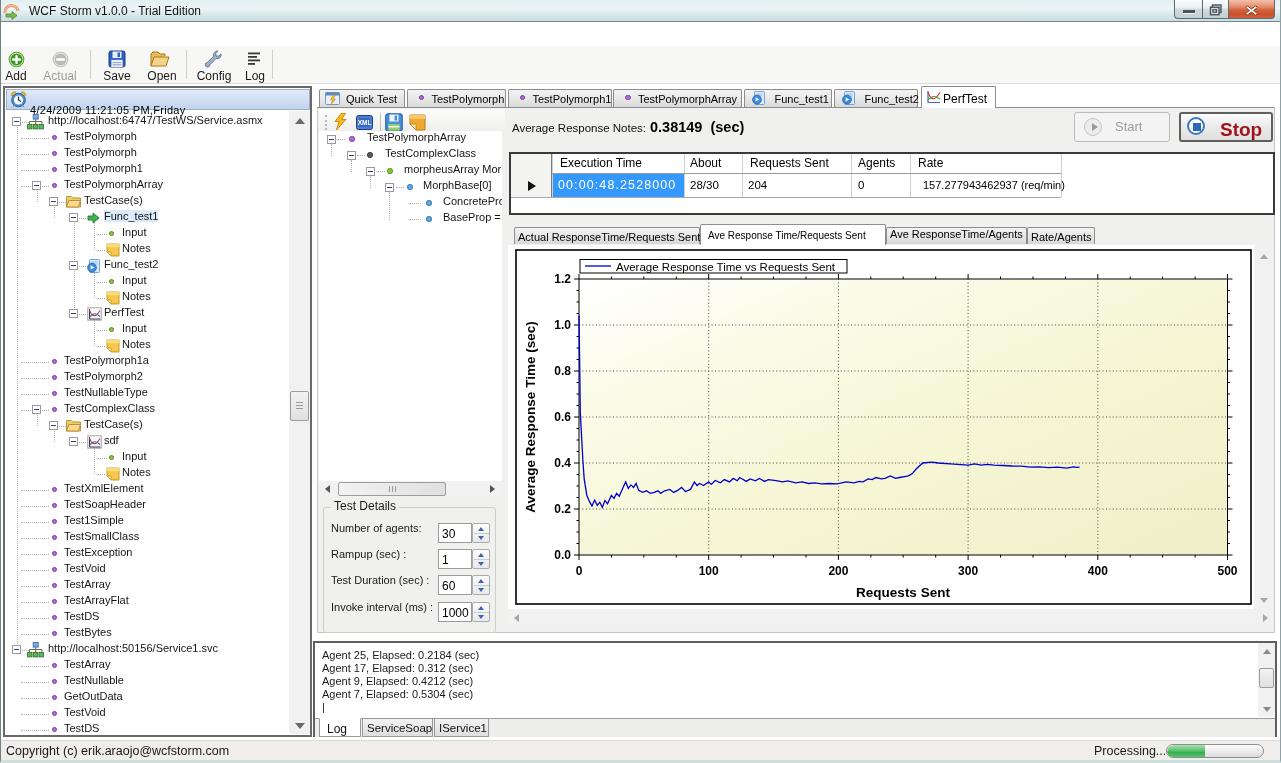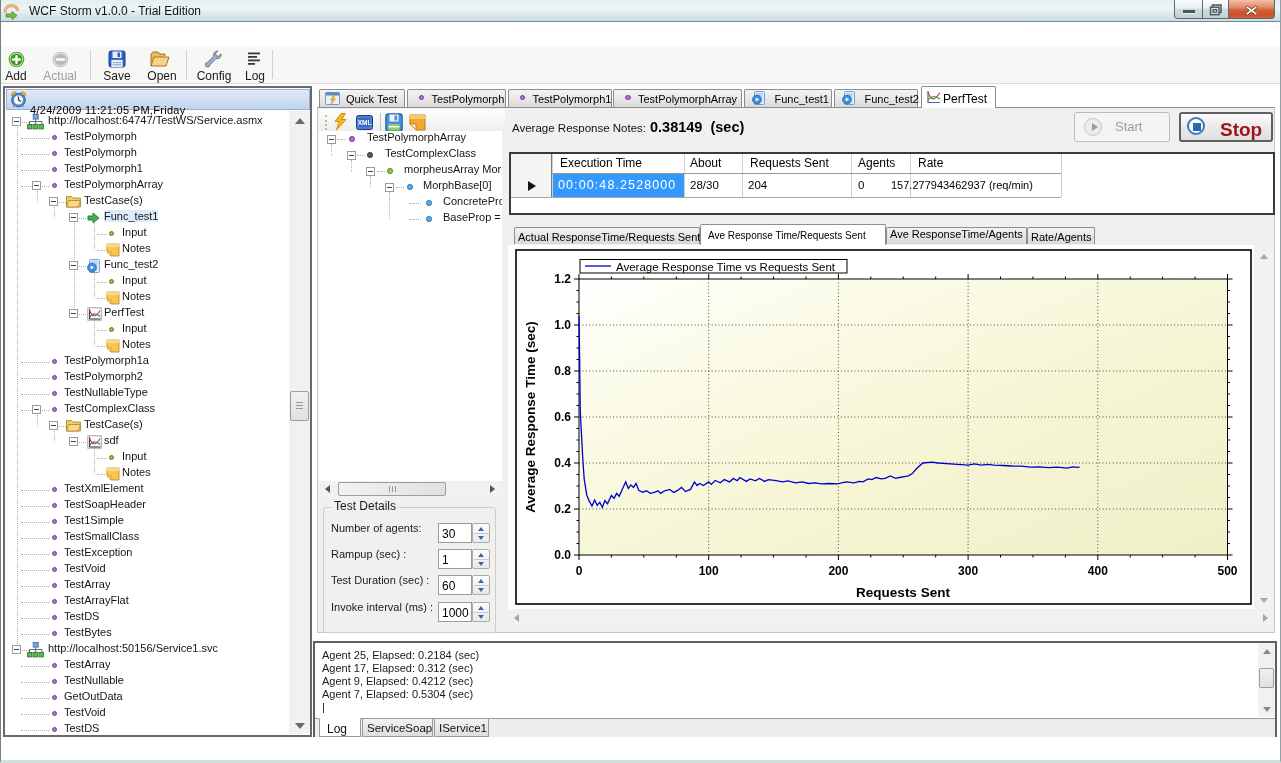--- a/index.html
+++ b/index.html
@@ -510,21 +510,21 @@
         <div class="gh" style="left:49px">Execution Time</div>
         <div class="gh" style="left:179px">About</div>
         <div class="gh" style="left:239px">Requests Sent</div>
         <div class="gh" style="left:347px">Agents</div>
         <div class="gh" style="left:407px">Rate</div>
         <div class="ab" style="left:42px;top:20px;width:131px;height:23px;background:#3399ff"></div>
         <div class="gc" style="left:47px;color:#fff;font-size:12.5px;letter-spacing:1.1px;top:24px">00:00:48.2528000</div>
         <div class="gc" style="left:179px">28/30</div>
         <div class="gc" style="left:237px">204</div>
         <div class="gc" style="left:347px">0</div>
-        <div class="gc" style="left:380px;font-size:11px">157.277943462937 (req/min)</div>
+        <div class="gc" style="left:412px;font-size:11px">157.277943462937 (req/min)</div>
       </div>
       <div class="ctab" style="left:196px;width:186px"></div>
       <div class="ab" style="left:200px;top:123px;font-size:11px;z-index:2;white-space:nowrap">Actual ResponseTime/Requests Sent</div>
       <div class="ctab" style="left:568px;width:141px"></div>
       <div class="ab" style="left:572px;top:120px;font-size:11px;z-index:2;white-space:nowrap">Ave ResponseTime/Agents</div>
       <div class="ctab" style="left:709px;width:68px"></div>
       <div class="ab" style="left:713px;top:123px;font-size:11px;z-index:2;white-space:nowrap">Rate/Agents</div>
       <div id="ctabsel" class="ab" style="left:382px;width:186px"></div>
       <div class="ab" style="left:390px;top:122px;font-size:10px;z-index:6">Ave Response Time/Requests Sent</div>
       <div id="chartwrap" class="ab">
@@ -689,13 +689,20 @@
           <span style="position:absolute;left:7px;top:3px">Log</span>
         </div>
         <div class="ltab" style="left:47px;width:71px">
           <span style="position:absolute;left:4px;top:3px;font-size:11.5px">ServiceSoap</span>
         </div>
         <div class="ltab" style="left:119px;width:55px">
           <span style="position:absolute;left:4px;top:3px;font-size:11.5px">IService1</span>
         </div>
       </div>
     </div>
+<div id="statusbar" class="ab">
+<span class="ab" style="left:6px;top:3px">Copyright (c) erik.araojo@wcfstorm.com</span>
+<span class="ab" style="left:1094px;top:3px">Processing...</span>
+<div id="pbar" class="ab">
+        <div id="pfill"></div>
+      </div>
+</div>
 <div id="winborder" class="ab"></div>
 </div>
 </body></html>

